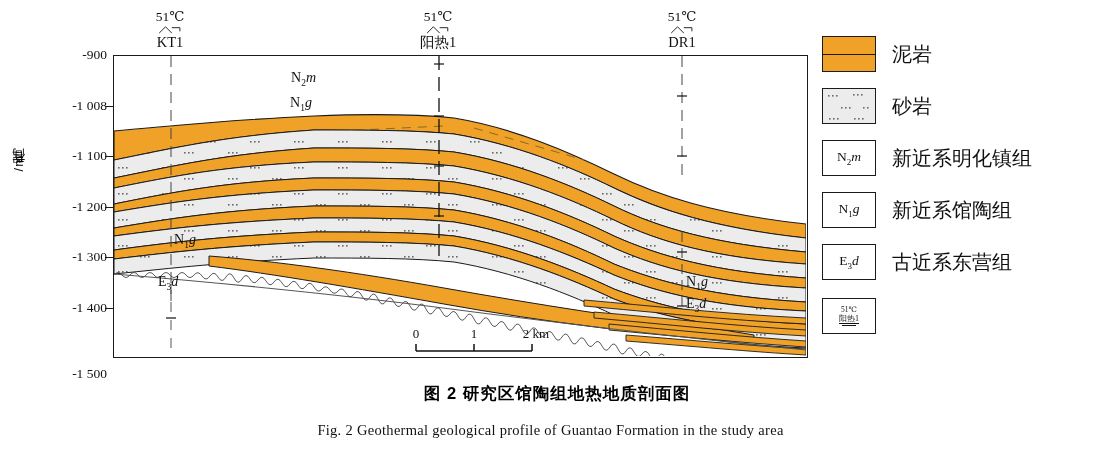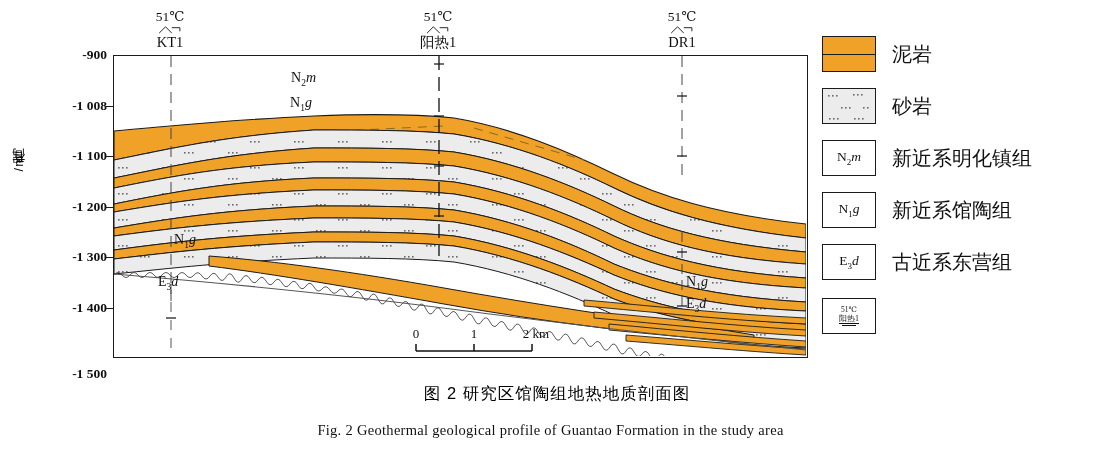--- a/index.html
+++ b/index.html
@@ -43,21 +43,21 @@
     width: 66px;
     text-align: right;
     font-size: 13.5px;
     color: #111;
     transform: translateY(-50%);
     white-space: nowrap;
   }
   #y-tick-labels {
     position: absolute;
     left: 35px; top: 0;
-    width: 72px; height: 375px; font-weight: bold;
+    width: 72px; height: 375px;
   }
 
   
   #plot-frame {
     position: absolute;
     left: 113px; top: 55px;
     width: 695px; height: 303px;
     border: 1.6px solid #1b1b1b;
     background: #ffffff;
     overflow: hidden;
@@ -187,21 +187,21 @@
     white-space: pre-line;
   }
 
   
   #caption-cn {
     position: absolute;
     left: 0; top: 383px;
     width: 1101px;
     text-align: center;
     font-size: 16.5px;
-    font-weight: normal;
+    font-weight: bold;
     color: #000;
     font-family: "Liberation Sans", sans-serif;
     letter-spacing: 1px;
     padding-left: 13px;
   }
   #caption-en {
     position: absolute;
     left: 0; top: 422px;
     width: 1101px;
     text-align: center;

